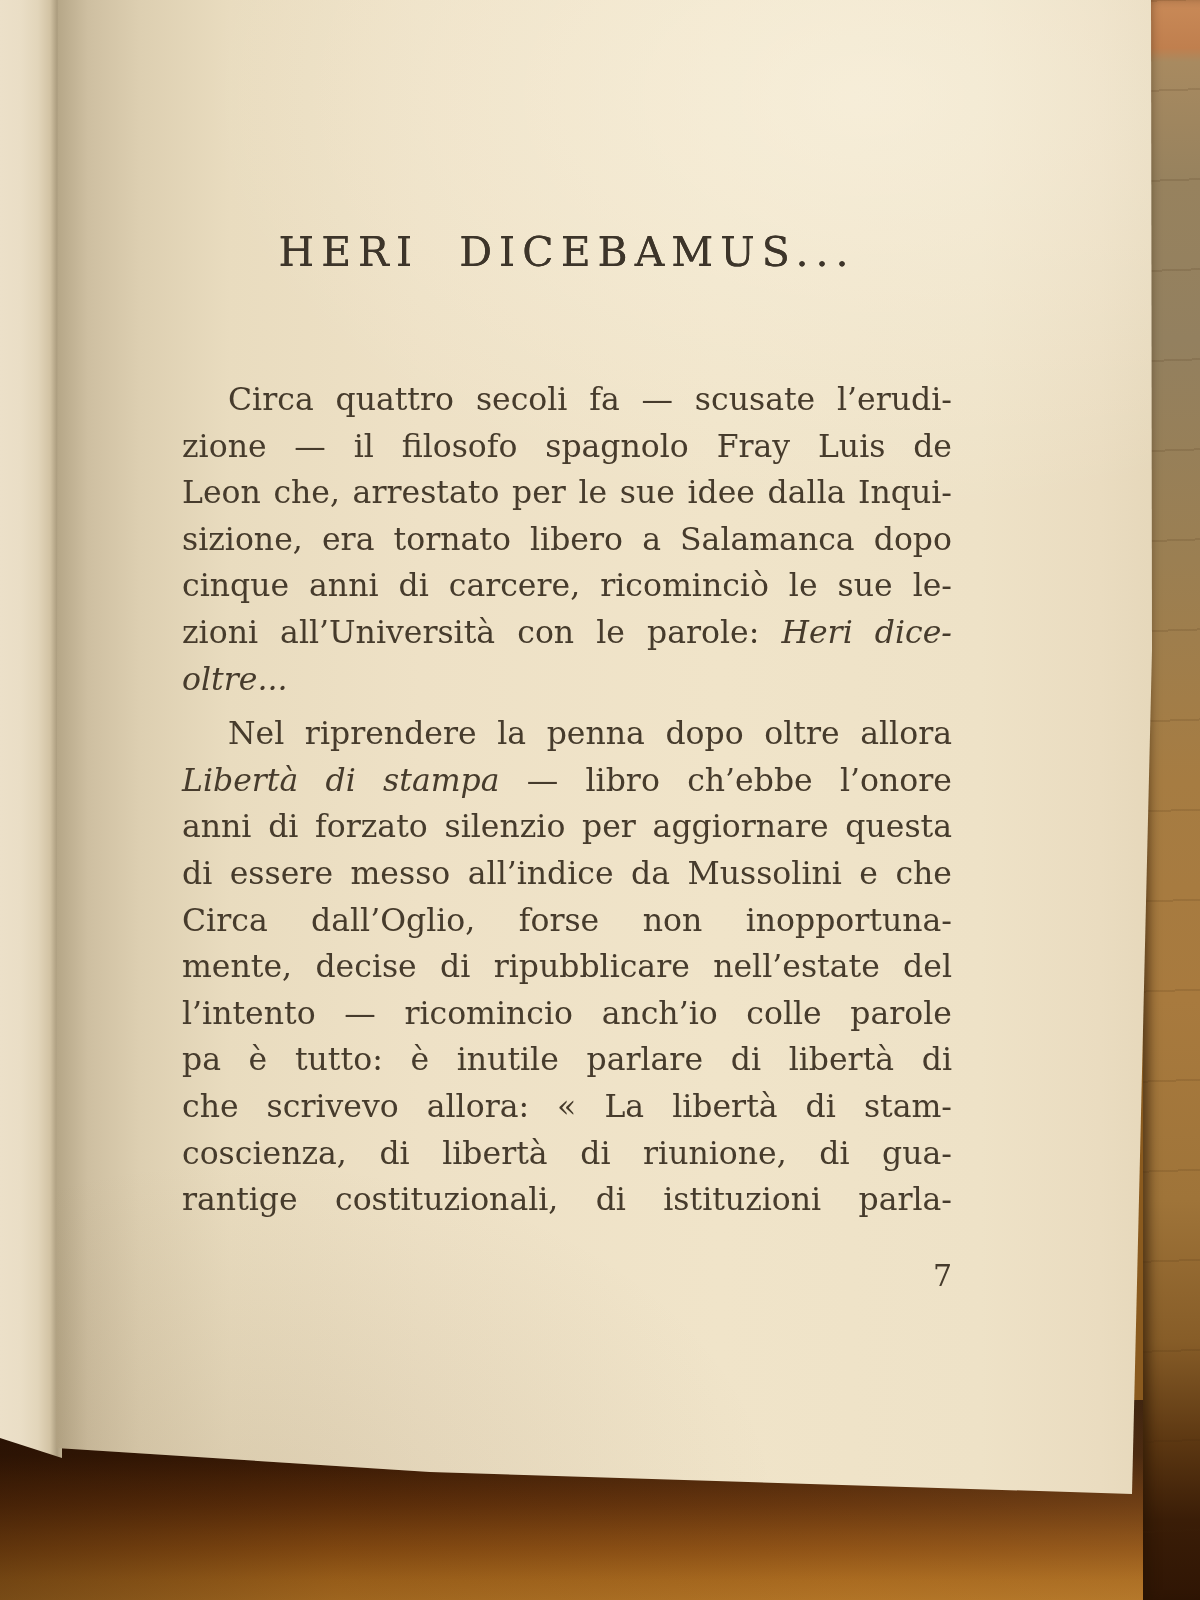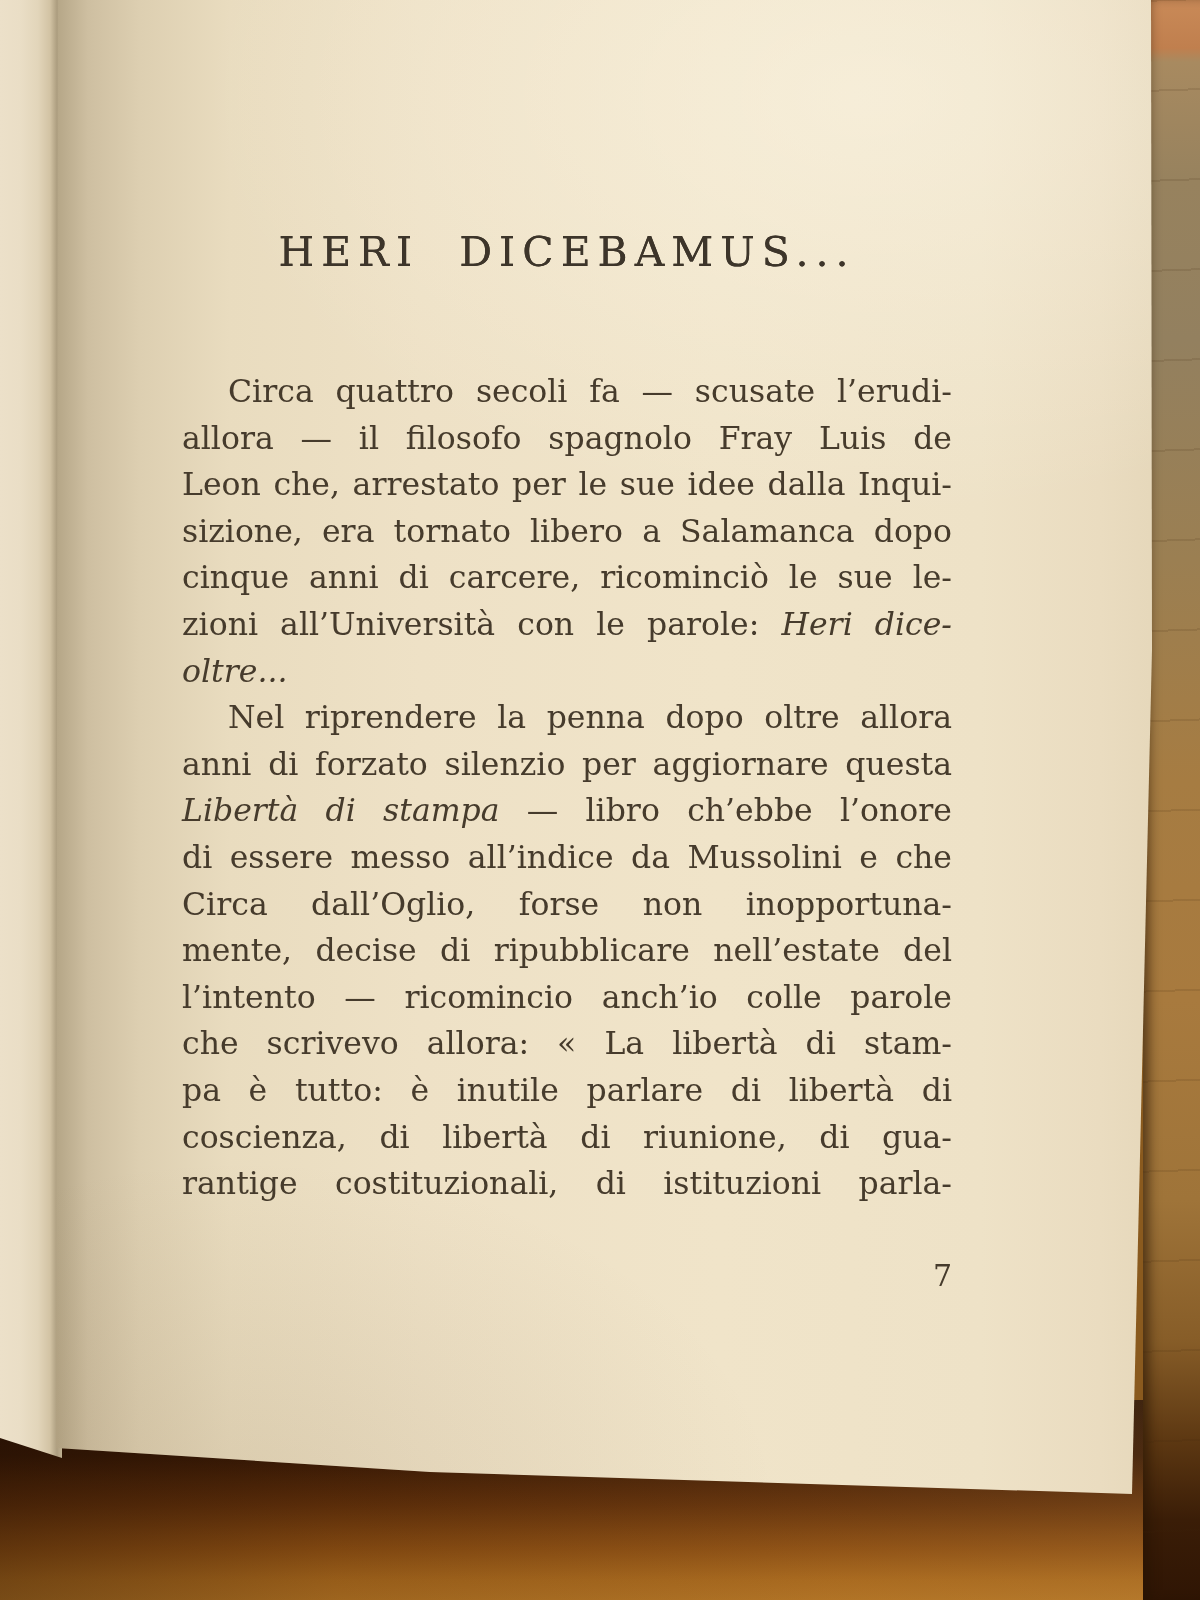--- a/index.html
+++ b/index.html
@@ -57,21 +57,21 @@
   }
   .text-block{
     position:absolute;left:182px;top:368px;width:770px;
     font-size:31.5px;line-height:46.6px;color:#463b2c;
   }
   .line{
     text-align:justify;text-align-last:justify;
     white-space:nowrap_off;
   }
   .line.no-just{text-align-last:left;}
-  .line.indent{text-indent:46px;}
+  .line.indent{text-indent:46px;margin-top:8px;}
   .it{font-style:italic;}
   .page-number{
     position:absolute;left:182px;top:1258px;width:770px;
     text-align:right;font-size:30px;color:#463b2c;
   }
 </style>
 </head>
 <body>
 
 <div class="wood-bottom"></div>
@@ -79,34 +79,34 @@
 <div class="wood-grain"></div>
 
 <div class="facing-page"></div>
 
 <div class="book-page">
   <div class="page-inner">
     <div class="page-title">HERI DICEBAMUS...</div>
 
     <div class="text-block">
         <div class="line indent"><span>Circa quattro secoli fa — scusate l’erudi-</span></div>
-        <div class="line"><span>allora — il filosofo spagnolo Fray Luis de</span></div>
+        <div class="line"><span>zione — il filosofo spagnolo Fray Luis de</span></div>
         <div class="line"><span>Leon che, arrestato per le sue idee dalla Inqui-</span></div>
         <div class="line"><span>sizione, era tornato libero a Salamanca dopo</span></div>
         <div class="line"><span>cinque anni di carcere, ricominciò le sue le-</span></div>
         <div class="line"><span>zioni all’Università con le parole: </span><span class="it">Heri dice-</span></div>
         <div class="line no-just"><span class="it">oltre...</span></div>
         <div class="line indent"><span>Nel riprendere la penna dopo oltre allora</span></div>
+        <div class="line"><span class="it">Libertà di stampa</span><span> — libro ch’ebbe l’onore</span></div>
         <div class="line"><span>anni di forzato silenzio per aggiornare questa</span></div>
-        <div class="line"><span class="it">Libertà di stampa</span><span> — libro ch’ebbe l’onore</span></div>
         <div class="line"><span>di essere messo all’indice da Mussolini e che</span></div>
         <div class="line"><span>Circa dall’Oglio, forse non inopportuna-</span></div>
         <div class="line"><span>mente, decise di ripubblicare nell’estate del</span></div>
         <div class="line"><span>l’intento — ricomincio anch’io colle parole</span></div>
+        <div class="line"><span>pa è tutto: è inutile parlare di libertà di</span></div>
         <div class="line"><span>che scrivevo allora: « La libertà di stam-</span></div>
-        <div class="line"><span>pa è tutto: è inutile parlare di libertà di</span></div>
         <div class="line"><span>coscienza, di libertà di riunione, di gua-</span></div>
         <div class="line"><span>rantige costituzionali, di istituzioni parla-</span></div>
       </div>
 
     <div class="page-number">7</div>
   </div>
 </div>
 
 </body></html>

